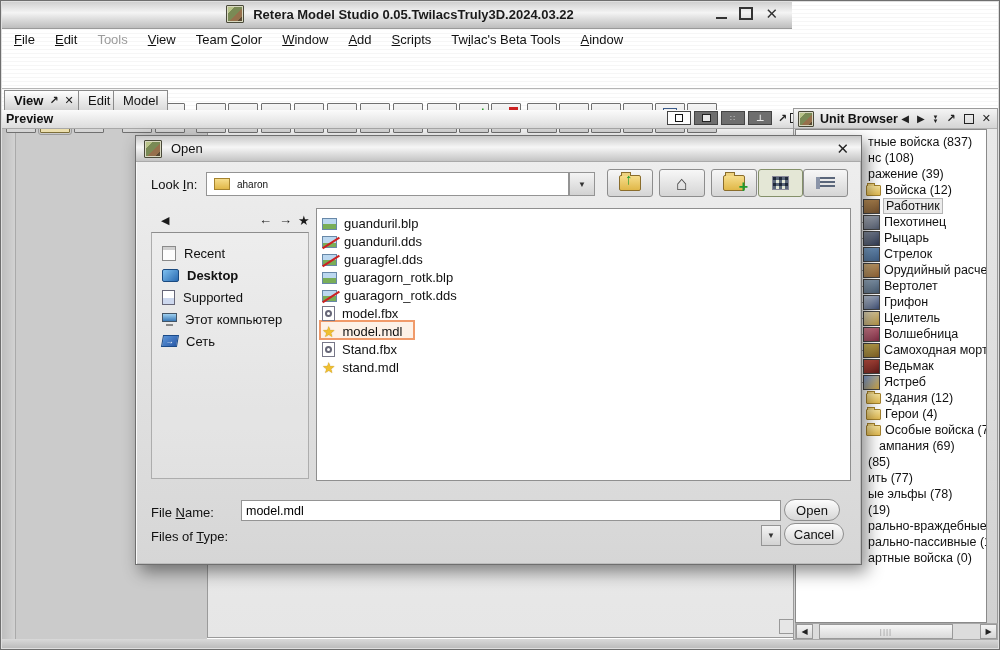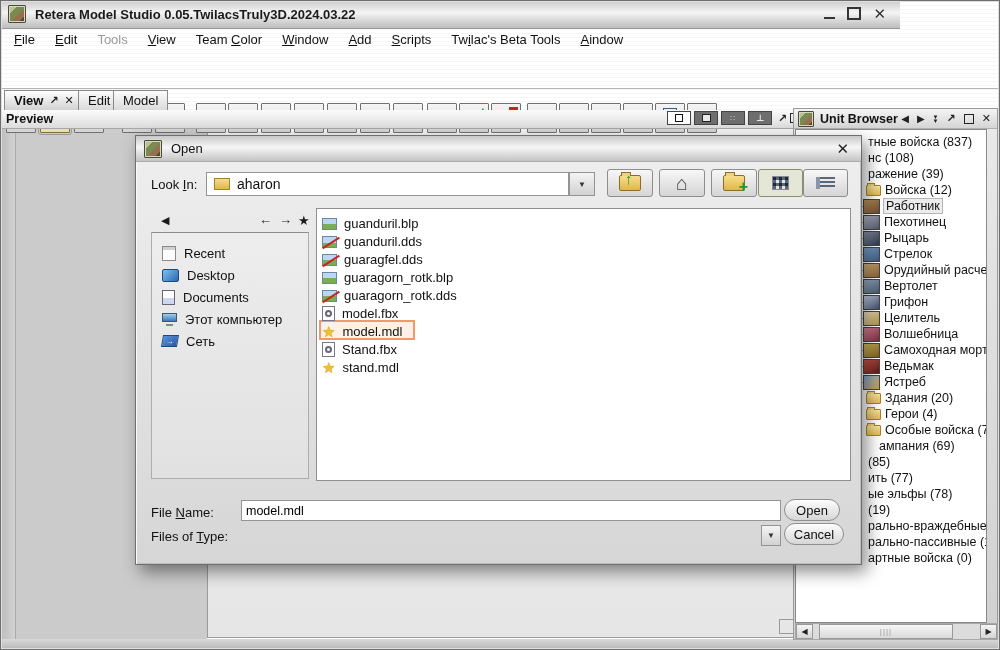--- a/index.html
+++ b/index.html
@@ -5,23 +5,23 @@
   html,body{margin:0;padding:0;width:1000px;height:650px;overflow:hidden;
     font-family:"Liberation Sans","DejaVu Sans",sans-serif;}
   .app{position:relative;width:1000px;height:650px;
     background:linear-gradient(180deg,#ececec,#cfcfcf 60%,#c6c6c6);
     color:#111;}
   .brushed{background-image:repeating-linear-gradient(180deg,rgba(255,255,255,.30) 0 1px,rgba(0,0,0,.035) 1px 2px,rgba(255,255,255,0) 2px 4px);}
   .frame{position:absolute;inset:0;border:1px solid #6e6e6e;box-shadow:inset 0 0 0 1px #dfdfdf;pointer-events:none;z-index:50;}
   .abs{position:absolute;}
 
   
-  .titlebar{position:absolute;left:0;top:0;width:900px;height:28px;
+  .titlebar{position:absolute;left:0;top:0;width:792px;height:28px;
     background:linear-gradient(180deg,#c9c9c9,#f4f4f4 45%,#bdbdbd);
-    border-bottom:1px solid #9a9a9a;display:flex;align-items:center;}
+    border-bottom:1px solid #9a9a9a;display:flex;align-items:center;justify-content:center;}
   .app-icon{width:16px;height:16px;border:1px solid #4a4a3a;border-radius:1px;
     background:linear-gradient(135deg,#b9c48a 0 28%,#7a8a55 28% 55%,#96704c 55% 80%,#5a4a33 80%);box-shadow:inset 0 0 0 1px #d8d8c0;}
   .titlebar .app-icon{margin-left:8px;}
   .title-text{margin-left:9px;font-weight:bold;font-size:13px;color:#1a1a1a;}
   .winctl{position:absolute;top:7px;display:flex;align-items:center;gap:12px;}
   .wc-min{width:11px;height:2px;background:#333;margin-top:9px;}
   .wc-max{width:10px;height:9px;border:2px solid #333;}
   .wc-close{font-size:15px;font-weight:bold;color:#333;line-height:13px;}
 
   
@@ -133,21 +133,21 @@
   .dialog{position:absolute;left:135px;top:135px;width:727px;height:430px;box-sizing:border-box;
     border:1px solid #6f6f6f;background:linear-gradient(#efefef,#d6d6d6);
     box-shadow:inset 1px 1px 0 #fafafa,inset -1px -1px 0 #bdbdbd,5px 7px 16px rgba(0,0,0,.45);z-index:10;}
   .dlg-title{position:absolute;left:0;top:0;width:100%;height:26px;box-sizing:border-box;
     background:linear-gradient(#c8c8c8,#f6f6f6 45%,#c4c4c4);border-bottom:1px solid #aaa;display:flex;align-items:center;}
   .dlg-title .app-icon{margin-left:8px;}
   .dlg-title-text{margin-left:9px;font-size:13px;}
   .dlg-close{position:absolute;right:12px;top:4px;font-size:15px;font-weight:bold;color:#222;}
   .dlg-label{position:absolute;font-size:13px;color:#111;white-space:nowrap;}
   .dlg-label .mn{text-decoration:underline;}
-  .combo{position:absolute;background:#fff;border:1px solid #949494;box-sizing:border-box;display:flex;align-items:center;font-size:14px;overflow:hidden;white-space:nowrap;}
+  .combo{position:absolute;background:#fff;border:1px solid #949494;box-sizing:border-box;display:flex;align-items:center;font-size:10px;overflow:hidden;white-space:nowrap;}
   .combo-arrow{position:absolute;background:linear-gradient(#f4f4f4,#d2d2d2);border:1px solid #949494;box-sizing:border-box;
     display:flex;align-items:center;justify-content:center;font-size:8px;color:#333;}
   .dbtn{position:absolute;top:33px;height:28px;border:1px solid #8d8d8d;border-radius:3px;box-sizing:border-box;
     background:linear-gradient(#f7f7f7,#d5d5d5);display:flex;align-items:center;justify-content:center;}
   .dbtn.viewsel{background:#e4e7d6;border-color:#84906a;}
   .d-folder{width:20px;height:14px;background:linear-gradient(#f6dd8b,#e0b748);border:1px solid #8a6d2c;border-radius:2px;position:relative;}
   .d-folder::before{content:"";position:absolute;left:1px;top:-4px;width:8px;height:3px;background:#eed27e;border:1px solid #8a6d2c;border-bottom:none;}
   .d-folder .g-up{position:absolute;left:5px;top:-6px;color:#1f9a2f;font-size:15px;font-weight:bold;}
   .d-folder .g-plus{position:absolute;right:-4px;bottom:-6px;color:#1f9a2f;font-size:16px;font-weight:bold;}
   .g-home{font-size:20px;color:#4a4a4a;line-height:18px;}
@@ -434,21 +434,21 @@
           <span class="u-ic" style="background:linear-gradient(135deg,#d05848,#5a1818);"></span>
           <span>Ведьмак</span>
         </div>
       <div class="trow t-unit" style="top:244px;">
           <span class="dotline"></span>
           <span class="u-ic" style="background:linear-gradient(135deg,#88a8e0,#c8a040);"></span>
           <span>Ястреб</span>
         </div>
       <div class="trow t-folder" style="top:260px;">
           <span class="f-ic"></span>
-          <span>Здания (20)</span>
+          <span>Здания (12)</span>
         </div>
       <div class="trow t-folder" style="top:276px;">
           <span class="f-ic"></span>
           <span>Герои (4)</span>
         </div>
       <div class="trow t-folder" style="top:292px;">
           <span class="f-ic"></span>
           <span>Особые войска (7)</span>
         </div>
       <div class="trow t-frag" style="top:308px;margin-left:11px;">
@@ -521,27 +521,27 @@
     <span class="nav-glyph" style="left:25px;top:78px;font-size:11px;">◀</span>
     <span class="nav-glyph" style="left:123px;top:76px;font-weight:bold;">←</span>
     <span class="nav-glyph" style="left:143px;top:76px;font-weight:bold;">→</span>
     <span class="nav-glyph" style="left:162px;top:77px;">★</span>
 
     <div class="places-box">
       <div class="place" style="top:12px;">
           <span class="pic-recent"></span>
           <span>Recent</span>
         </div>
-      <div class="place" style="top:34px;">
+      <div class="place" style="top:34px;font-weight:bold;">
           <span class="pic-desktop"></span>
           <span>Desktop</span>
         </div>
       <div class="place" style="top:56px;">
           <span class="pic-docs"></span>
-          <span>Documents</span>
+          <span>Supported</span>
         </div>
       <div class="place" style="top:78px;">
           <span class="pic-comp">
             <i></i>
             <b></b>
           </span>
           <span>Этот компьютер</span>
         </div>
       <div class="place" style="top:100px;">
           <span class="pic-net">→</span>

